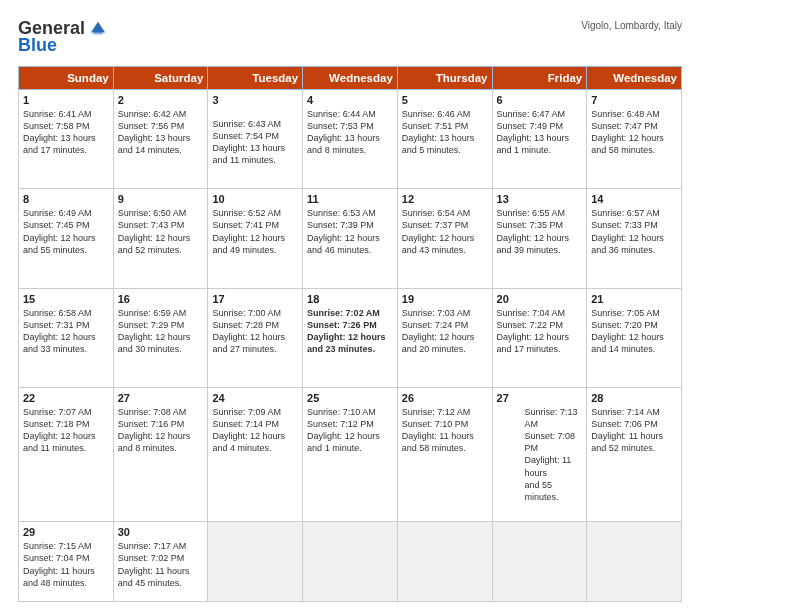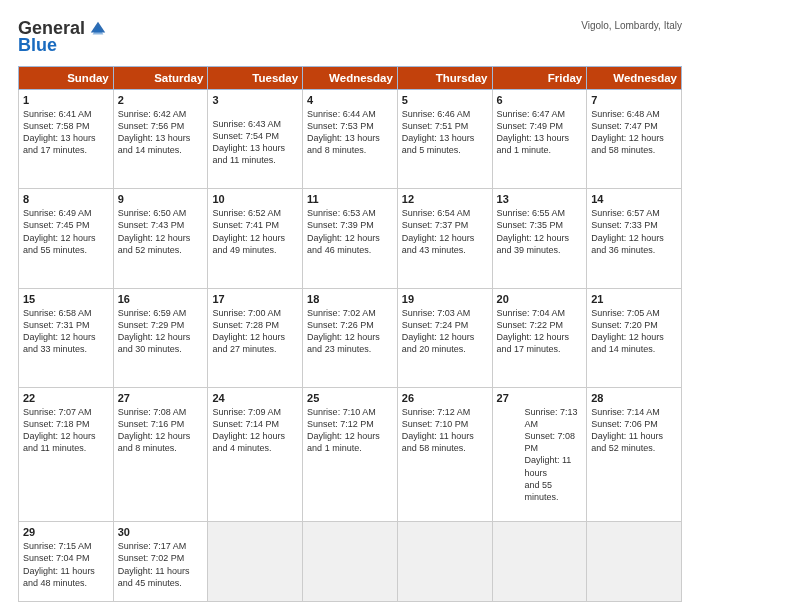--- a/index.html
+++ b/index.html
@@ -259,21 +259,21 @@
           </td>
           <td>
             <span class="day-num">17</span>
             <div class="cell-text" style="white-space: pre-line;">Sunrise: 7:00 AM
 Sunset: 7:28 PM
 Daylight: 12 hours
 and 27 minutes.</div>
           </td>
           <td>
             <span class="day-num">18</span>
-            <div class="cell-text" style="white-space: pre-line;">Sunrise: 7:02 AM
+            <div class="cell-text" style="white-space: pre-line; font-weight: bold;">Sunrise: 7:02 AM
 Sunset: 7:26 PM
 Daylight: 12 hours
 and 23 minutes.</div>
           </td>
           <td>
             <span class="day-num">19</span>
             <div class="cell-text" style="white-space: pre-line;">Sunrise: 7:03 AM
 Sunset: 7:24 PM
 Daylight: 12 hours
 and 20 minutes.</div>

